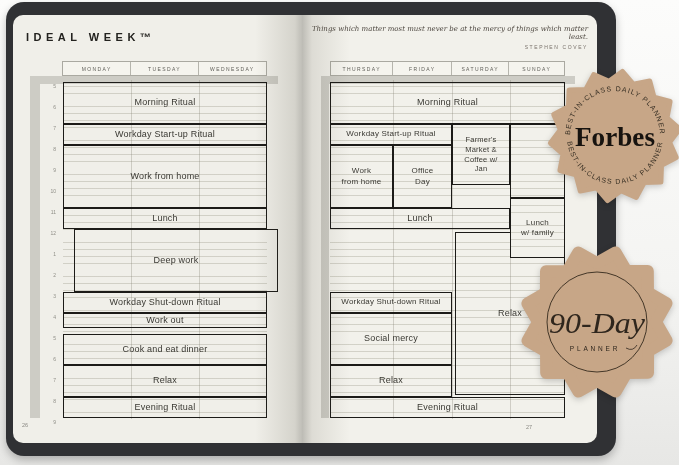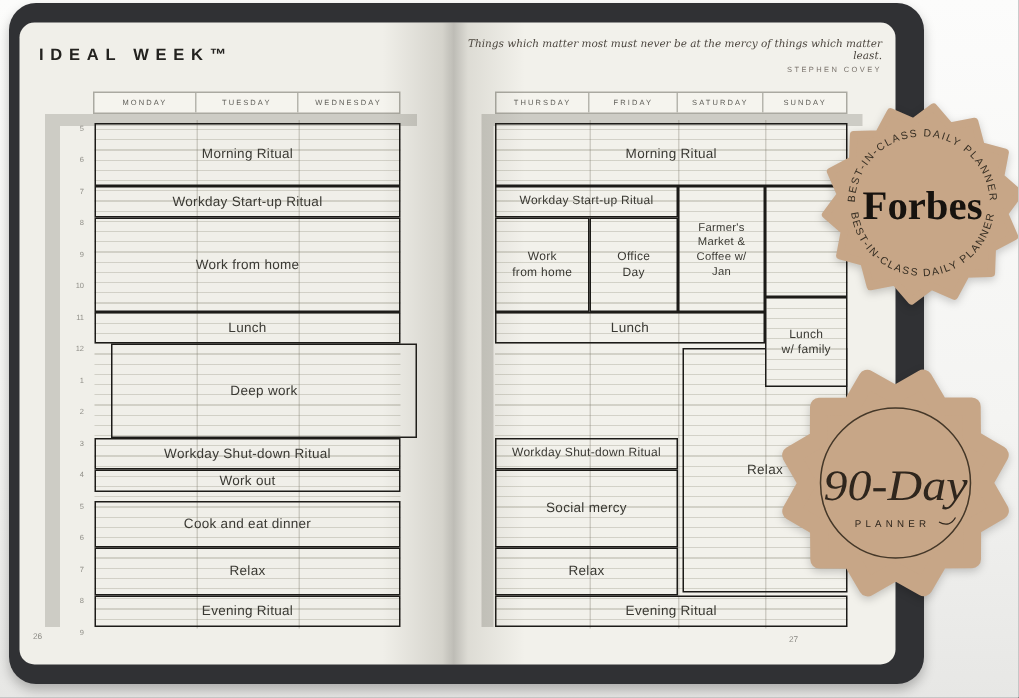--- a/index.html
+++ b/index.html
@@ -142,21 +142,21 @@
 
   <div class="abs ev" style="left:455px;top:232px;width:110px;height:163px;">
       <span>Relax</span>
     </div>
   <div class="abs ev" style="left:330px;top:82px;width:235px;height:42px;">
       <span>Morning Ritual</span>
     </div>
   <div class="abs ev sm" style="left:330px;top:124px;width:122px;height:21px;">
       <span>Workday Start-up Ritual</span>
     </div>
-  <div class="abs ev xs" style="left:452px;top:124px;width:58px;height:84px;">
+  <div class="abs ev xs" style="left:452px;top:124px;width:58px;height:61px;">
       <span>Farmer's
 Market &amp;
 Coffee w/
 Jan</span>
     </div>
   <div class="abs ev" style="left:510px;top:124px;width:55px;height:74px;"></div>
   <div class="abs ev sm" style="left:330px;top:145px;width:63px;height:63px;">
       <span>Work
 from home</span>
     </div>

